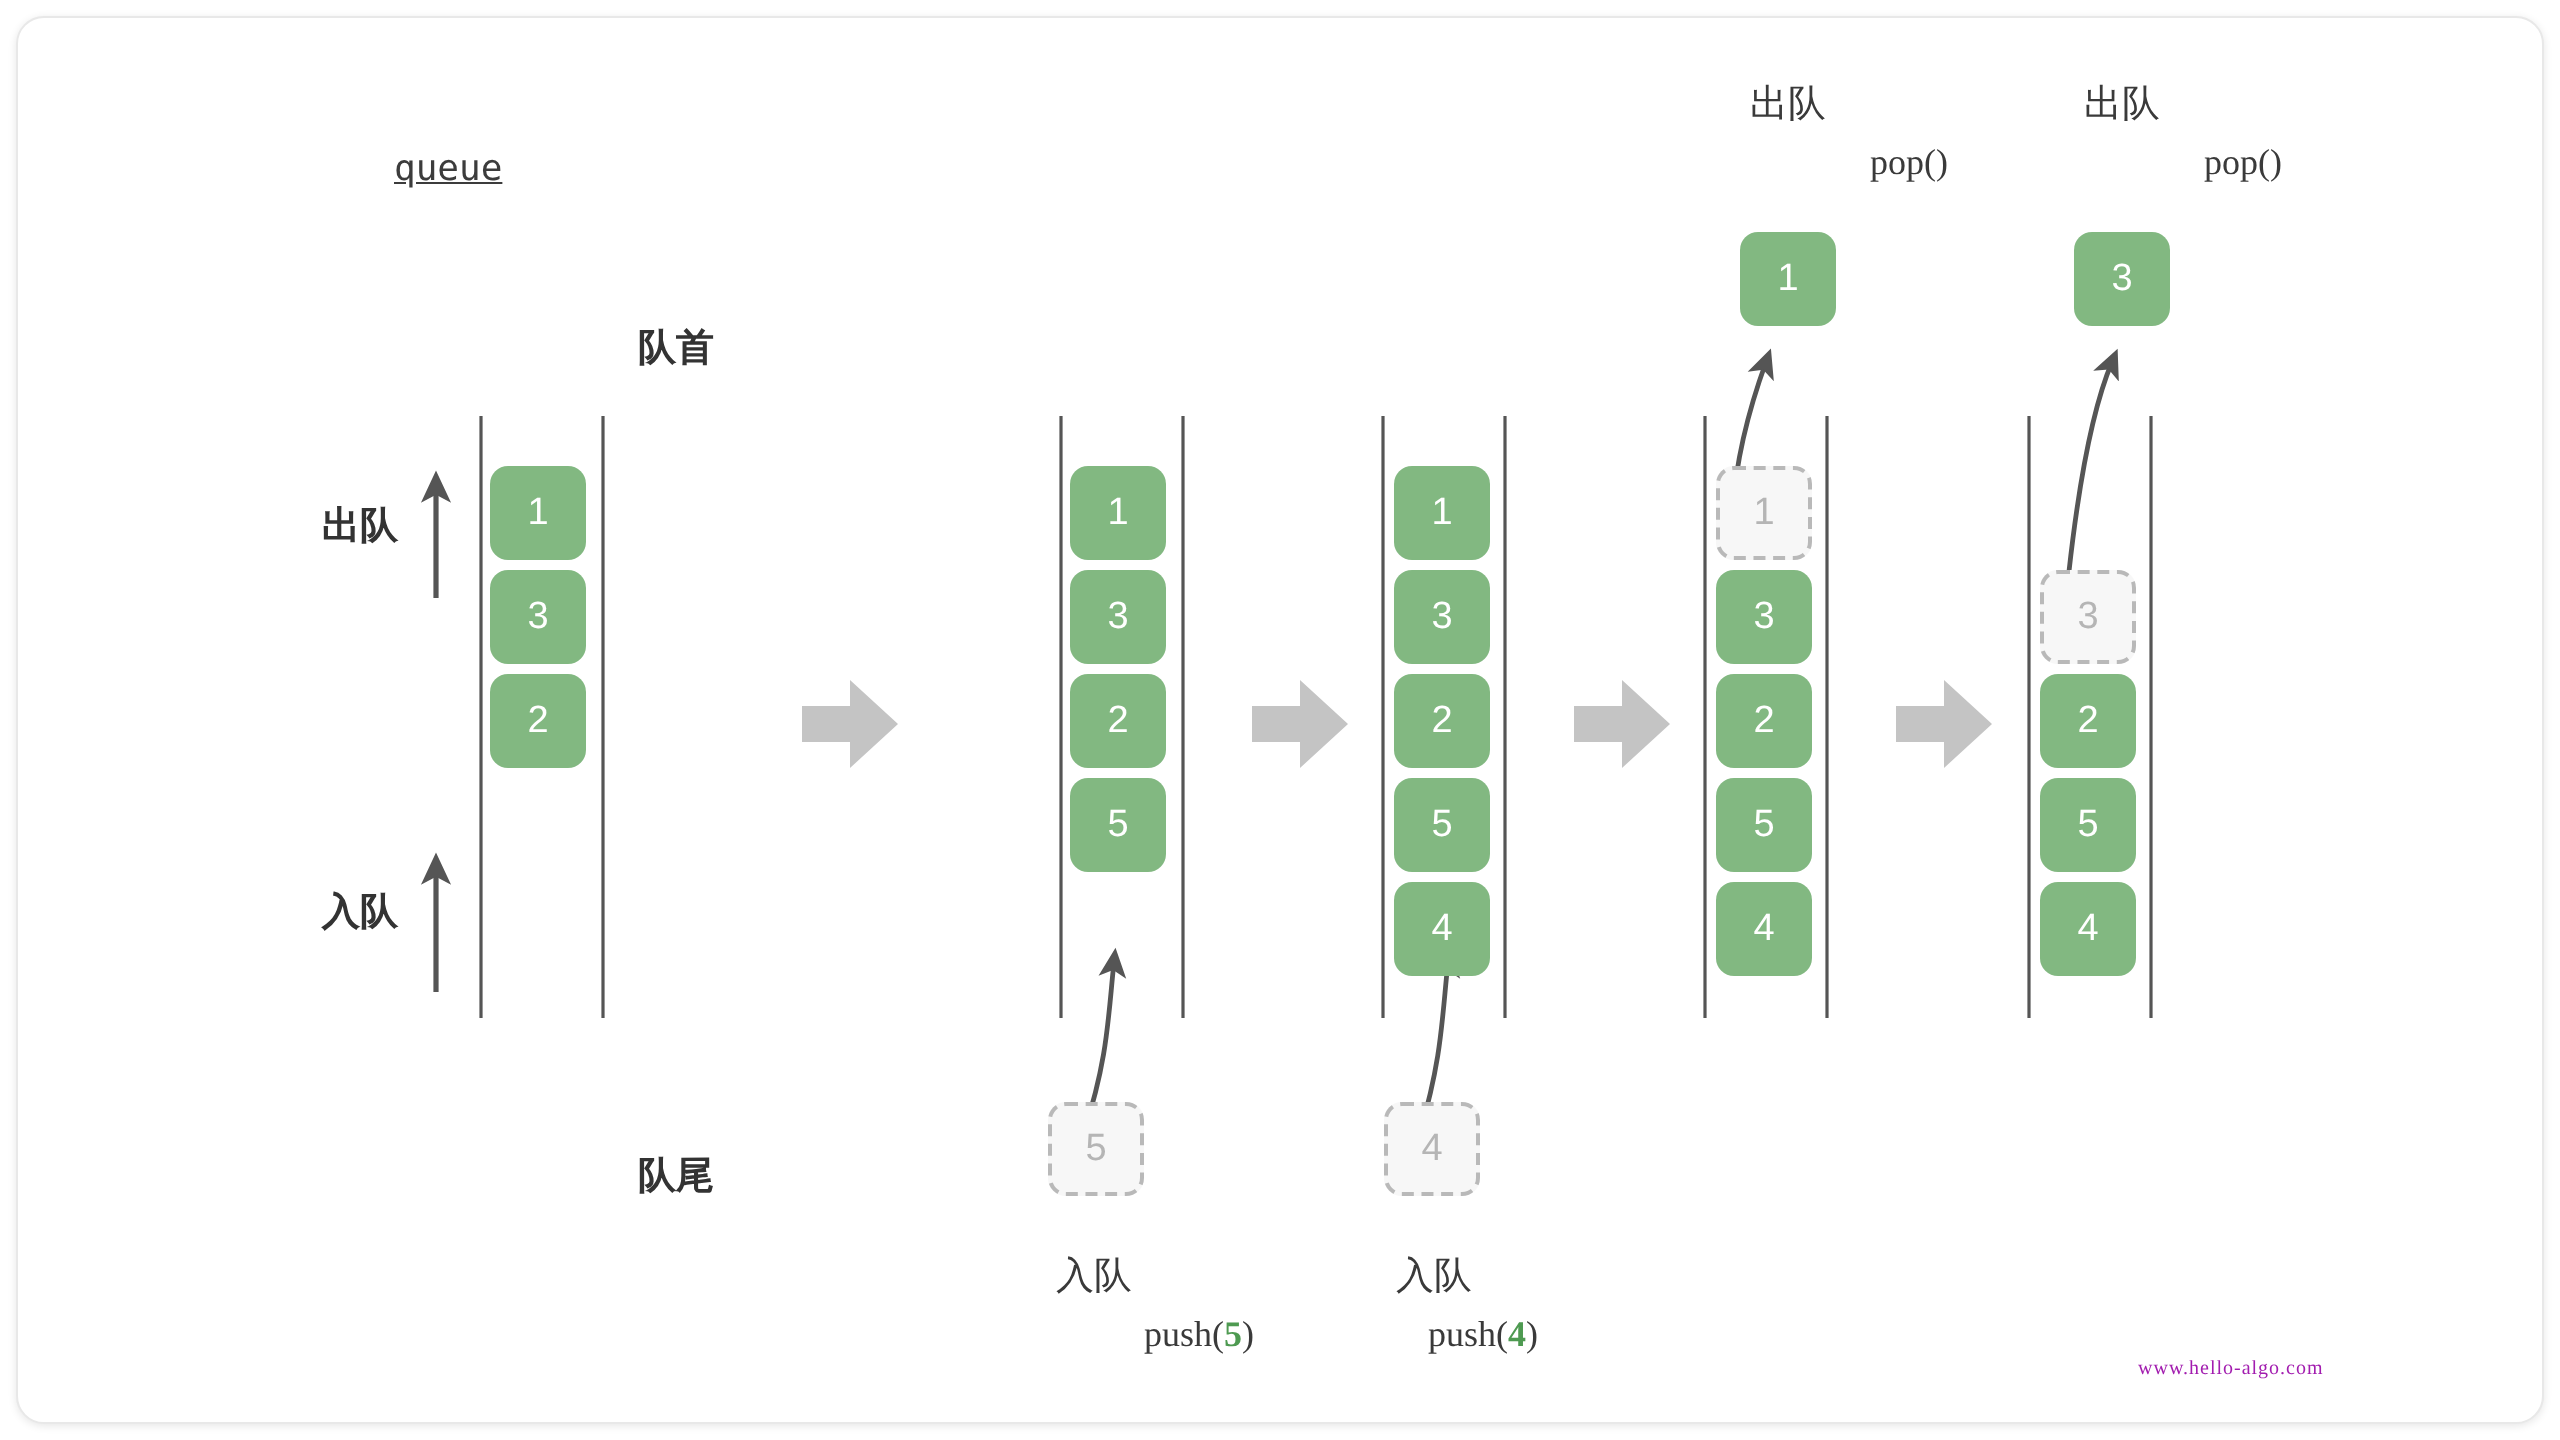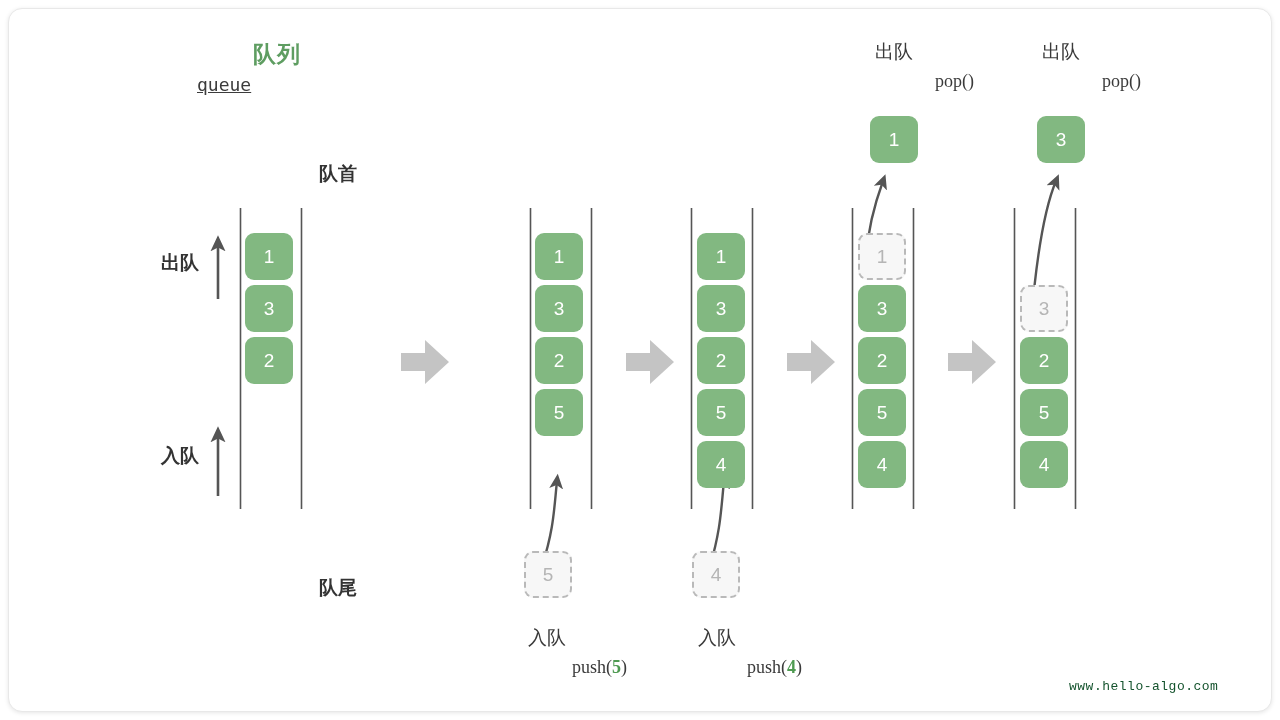--- a/index.html
+++ b/index.html
@@ -63,23 +63,23 @@
   }
   .op-code .num { color: #4e9a51; font-weight: bold; }
   .side-cn {
     font-size: 19px;
     font-weight: bold;
     color: #333333;
     text-align: right;
     white-space: nowrap;
   }
   .watermark {
-    font-family: Liberation Mono, monospace;
-    font-size: 13px;
-    color: #14532d;
+    font-family: Liberation Serif, serif;
+    font-size: 10px;
+    color: #a21caf;
     letter-spacing: 0.5px;
     white-space: nowrap;
   }
 
   
   .box {
     width: 48px;
     height: 47px;
     border-radius: 9px;
     background: #82b881;
@@ -155,21 +155,20 @@
       <path d="M617,344 L641,344 L641,331 L665,353 L641,375 L641,362 L617,362 Z"></path>
     </g>
     <g fill="#c4c4c4">
       <path d="M778,344 L802,344 L802,331 L826,353 L802,375 L802,362 L778,362 Z"></path>
     </g>
     <g fill="#c4c4c4">
       <path d="M939,344 L963,344 L963,331 L987,353 L963,375 L963,362 L939,362 Z"></path>
     </g>
   </svg>
 
-  <div class="abs title-cn" style="left:188px; top:30px; width:160px;">队列</div>
   <div class="abs title-code" style="left:188px; top:65px; width:160px;">queue</div>
 
   <div class="abs hdr-cn" style="left:188px; top:152px; width:160px;">队首</div>
   <div class="abs hdr-cn" style="left:188px; top:534px; width:160px;margin-top:32px;">队尾</div>
 
   <div class="abs side-cn" style="left:60px; top:241px; width:130px;">出队</div>
   <div class="abs side-cn" style="left:60px; top:434px; width:130px;">入队</div>
 
   <div class="abs box" style="left:236px; top:224px;">1</div>
   <div class="abs box" style="left:236px; top:276px;">3</div>
@@ -183,21 +182,21 @@
   <div class="abs op-cn" style="left:458px; top:616px; width:160px;">入队</div>
   <div class="abs op-code" style="left:458px; top:648px; width:160px;"><span>push(</span><span class="num">5</span><span>)</span></div>
 
   <div class="abs box" style="left:688px; top:224px;">1</div>
   <div class="abs box" style="left:688px; top:276px;">3</div>
   <div class="abs box" style="left:688px; top:328px;">2</div>
   <div class="abs box" style="left:688px; top:380px;">5</div>
   <div class="abs box" style="left:688px; top:432px;">4</div>
   <div class="abs box ghost" style="left:683px; top:542px;">4</div>
   <div class="abs op-cn" style="left:628px; top:616px; width:160px;">入队</div>
-  <div class="abs op-code" style="left:633px; top:648px; width:160px;"><span>push(</span><span class="num">4</span><span>)</span></div>
+  <div class="abs op-code" style="left:600px; top:648px; width:160px;"><span>push(</span><span class="num">4</span><span>)</span></div>
 
   <div class="abs op-cn" style="left:805px; top:30px; width:160px;">出队</div>
   <div class="abs op-code" style="left:805px; top:62px; width:160px;">pop()</div>
   <div class="abs box popped" style="left:861px; top:107px;">1</div>
   <div class="abs box ghost" style="left:849px; top:224px;">1</div>
   <div class="abs box" style="left:849px; top:276px;">3</div>
   <div class="abs box" style="left:849px; top:328px;">2</div>
   <div class="abs box" style="left:849px; top:380px;">5</div>
   <div class="abs box" style="left:849px; top:432px;">4</div>
 

